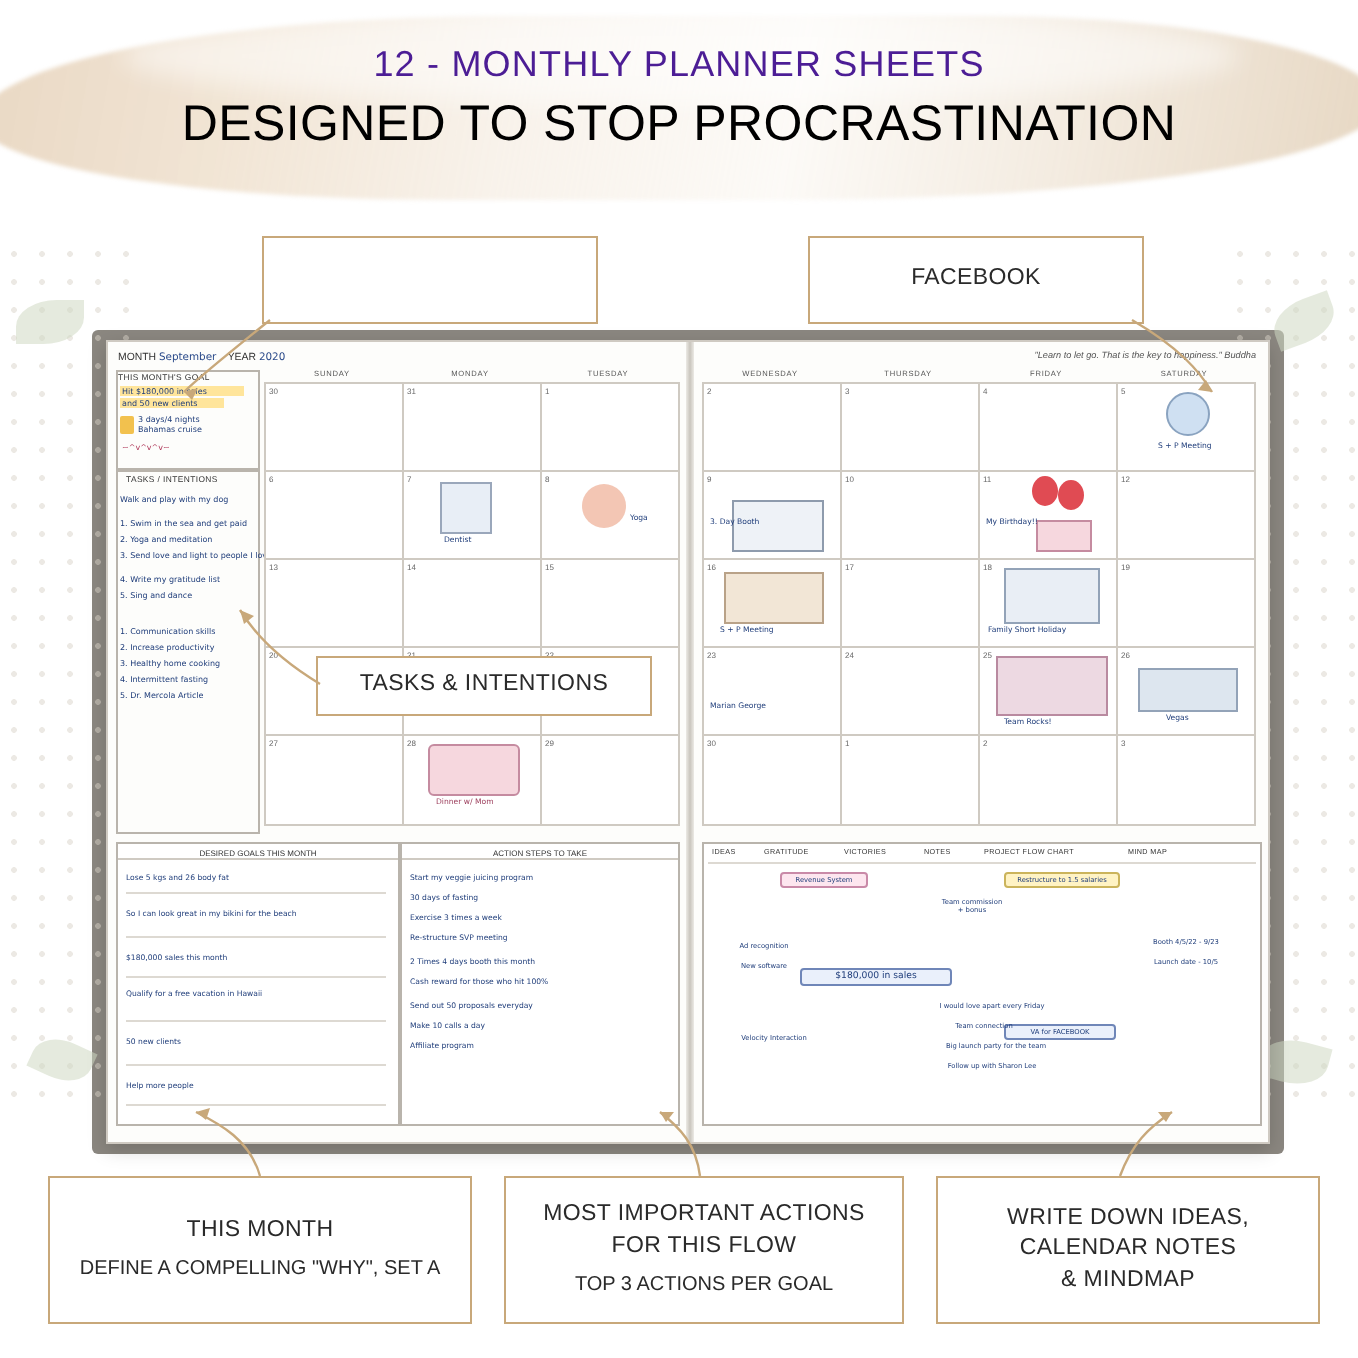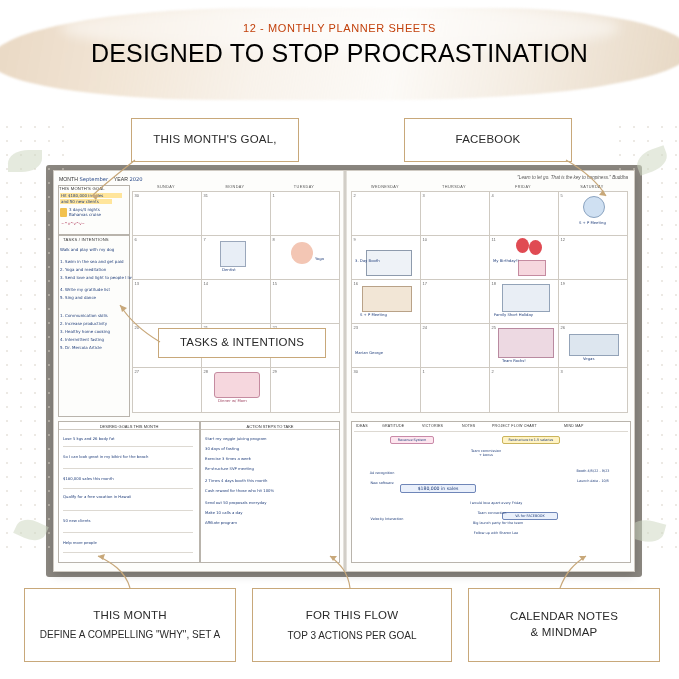--- a/index.html
+++ b/index.html
@@ -5,21 +5,21 @@
   html,body{margin:0;padding:0;}
   body{width:679px;height:679px;background:#ffffff;font-family:"Liberation Sans",sans-serif;overflow:hidden;position:relative;}
 
   
   .banner{position:absolute;left:0;top:0;width:679px;height:118px;overflow:hidden;}
   .banner .wash{position:absolute;left:-10px;top:8px;width:700px;height:92px;
     background:linear-gradient(100deg,rgba(232,214,192,.95) 0%,rgba(240,226,208,.9) 18%,rgba(246,238,228,.75) 38%,rgba(250,246,240,.55) 58%,rgba(238,226,210,.7) 78%,rgba(226,208,184,.85) 100%);
     filter:blur(1px);border-radius:40% 30% 45% 35%/60% 50% 55% 45%;}
   .banner .wash2{position:absolute;left:60px;top:4px;width:560px;height:48px;background:rgba(255,255,255,.5);filter:blur(6px);border-radius:50%;}
   .hdr{position:relative;text-align:center;padding-top:22px;}
-  .hdr .l1{font-size:11px;letter-spacing:.6px;color:#c2410c;}
+  .hdr .l1{font-size:18px;letter-spacing:.6px;color:#4c1d95;}
   .hdr .l2{font-size:25px;letter-spacing:.2px;color:#000000;margin-top:5px;white-space:nowrap;}
   .hdr .l3{font-size:14px;color:#3a3a3a;margin-top:7px;}
 
   
   .bg-left-dots,.bg-right-dots{position:absolute;}
   .bg-left-dots{left:0;top:120px;width:66px;height:430px;}
   .bg-right-dots{right:0;top:120px;width:66px;height:430px;}
   .dotgrid{position:absolute;width:100%;height:100%;
     background-image:radial-gradient(#d9d2c8 1.4px, transparent 1.5px);
     background-size:14px 14px;opacity:.5;}
@@ -349,42 +349,43 @@
       <div class="node" style="left:210px;top:56px;width:60px;border:none;background:transparent;">Launch date - 10/5</div>
       <div class="node" style="left:112px;top:78px;width:62px;border:none;background:transparent;">I would love apart every Friday</div>
       <div class="node" style="left:112px;top:88px;width:54px;border:none;background:transparent;">Team connection</div>
       <div class="node" style="left:112px;top:98px;width:66px;border:none;background:transparent;">Big launch party for the team</div>
       <div class="node" style="left:112px;top:108px;width:62px;border:none;background:transparent;">Follow up with Sharon Lee</div>
     </div>
   </div>
 </div>
 
 <div class="callout" style="left:131px;top:118px;width:166px;height:42px;">
-  <div class="t1">THIS MONTH'S GOAL,</div>
 </div>
 
 <div class="callout" style="left:404px;top:118px;width:166px;height:42px;">
   <div class="t1">FACEBOOK</div>
 </div>
 
 <div class="callout" style="left:158px;top:328px;width:166px;height:28px;background:#fff;">
   <div class="t1">TASKS &amp; INTENTIONS</div>
 </div>
 
 <div class="callout" style="left:24px;top:588px;width:210px;height:72px;">
   <div class="t1">THIS MONTH</div>
   <div class="t2" style="margin-top:4px">DEFINE A COMPELLING "WHY", SET A</div>
 </div>
 
 <div class="callout" style="left:252px;top:588px;width:198px;height:72px;">
+  <div class="t1">MOST IMPORTANT ACTIONS</div>
   <div class="t1">FOR THIS FLOW</div>
   <div class="t2" style="margin-top:5px">TOP 3 ACTIONS PER GOAL</div>
 </div>
 
 <div class="callout" style="left:468px;top:588px;width:190px;height:72px;">
+  <div class="t1">WRITE DOWN IDEAS,</div>
   <div class="t1">CALENDAR NOTES</div>
   <div class="t1">&amp; MINDMAP</div>
 </div>
 
 <svg class="arrowlayer">
   <path class="arrow" d="M135,160 C110,180 98,190 92,196"></path>
   <polygon points="92,196 99,194 96,200" fill="#c8a87a"></polygon>
   <path class="arrow" d="M566,160 C590,174 600,186 606,196"></path>
   <polygon points="606,196 599,195 603,190" fill="#c8a87a"></polygon>
   <path class="arrow" d="M160,342 C140,330 128,318 120,305"></path>

